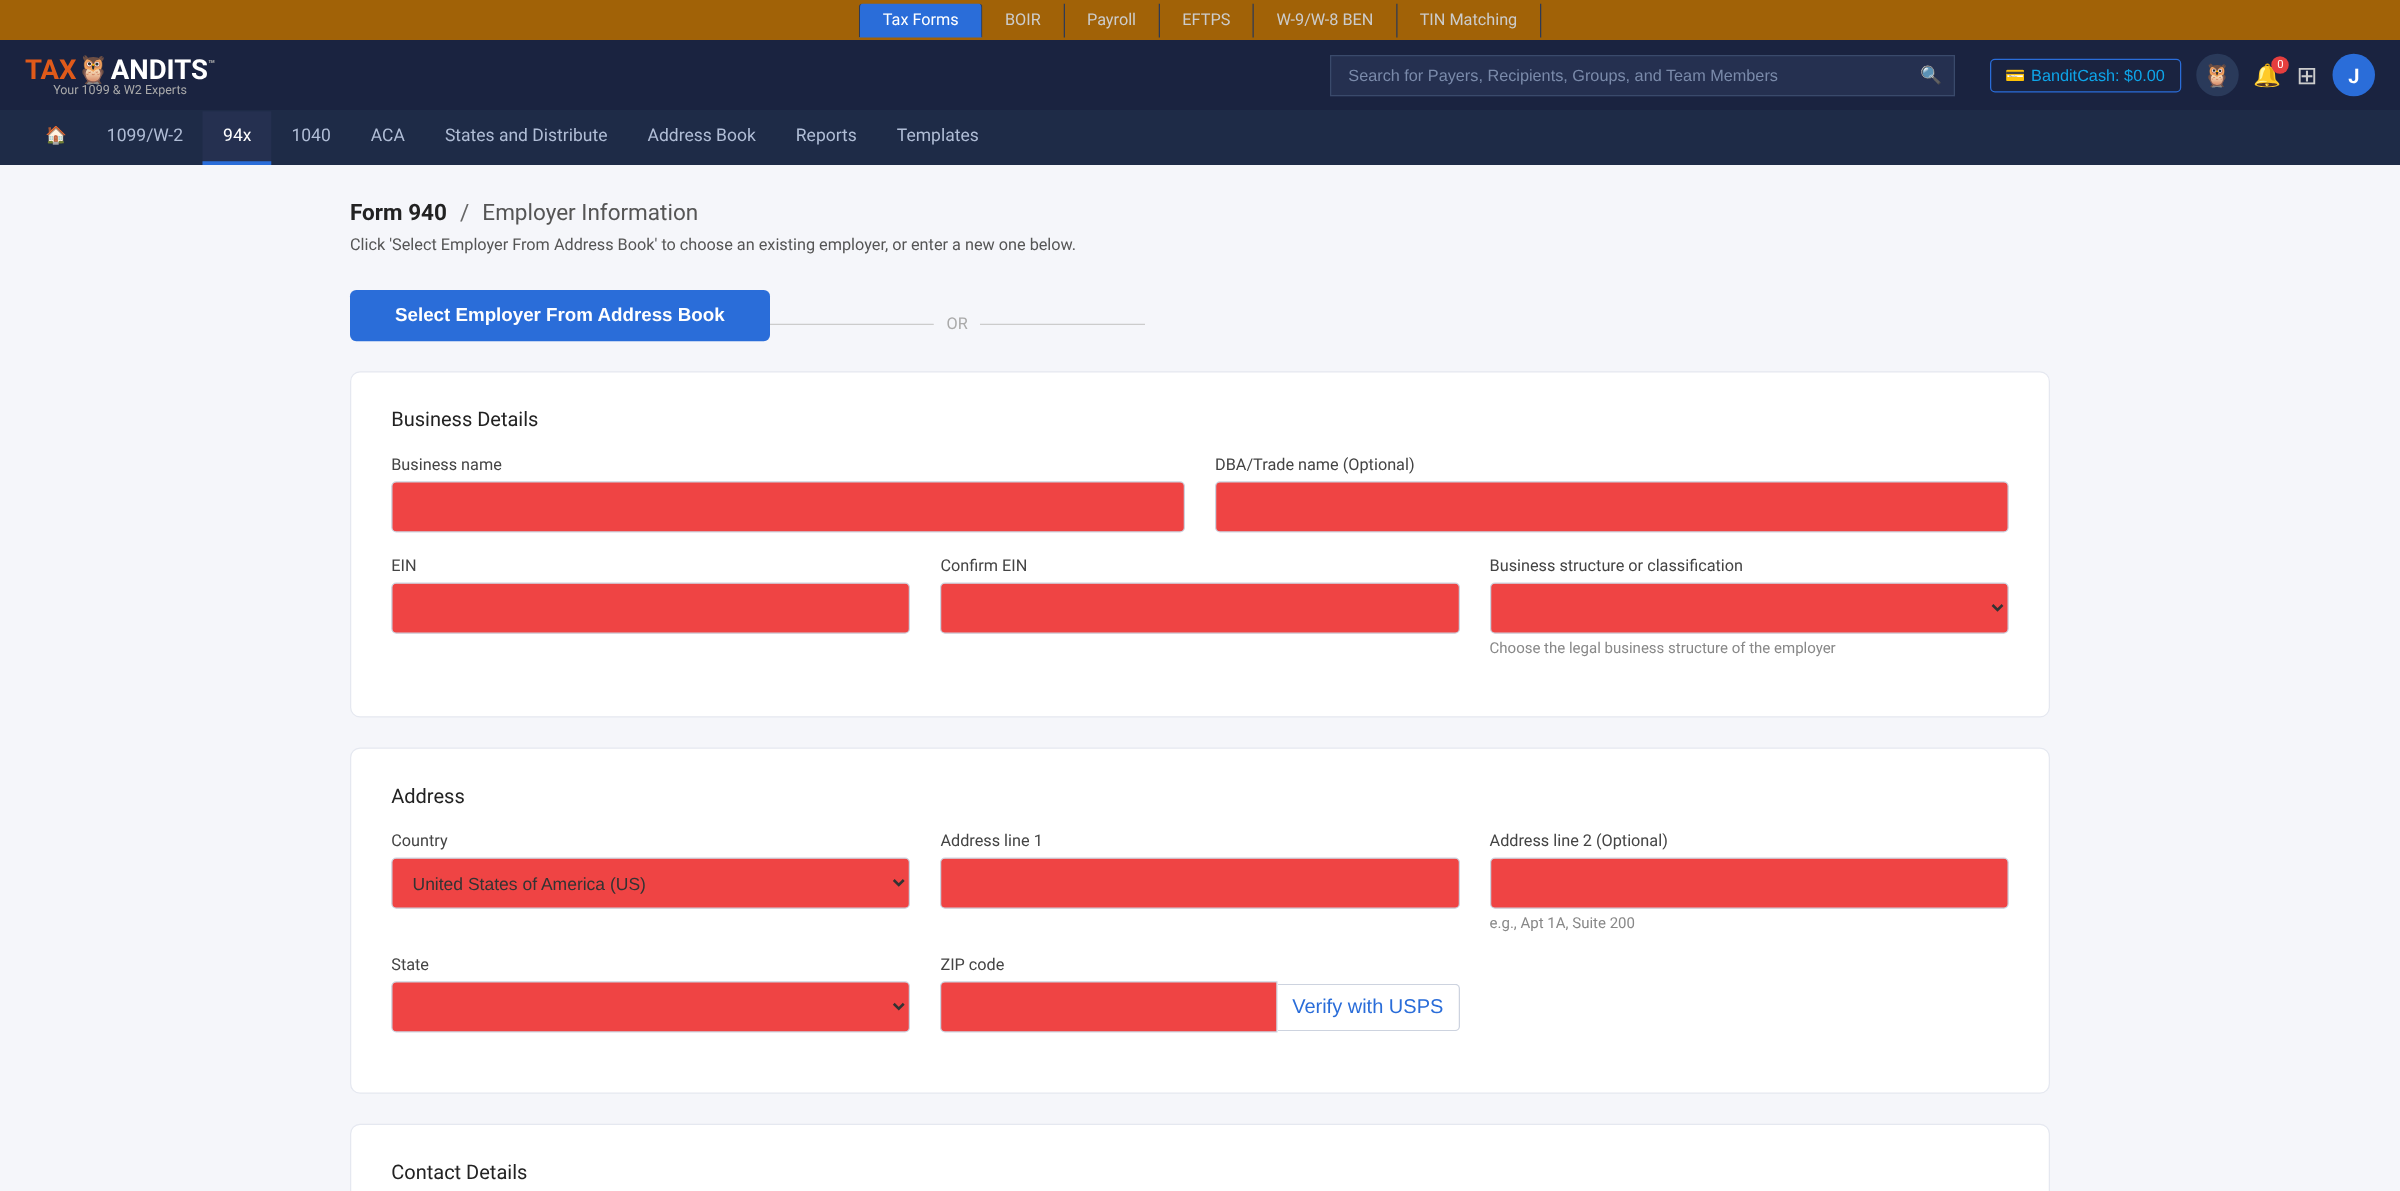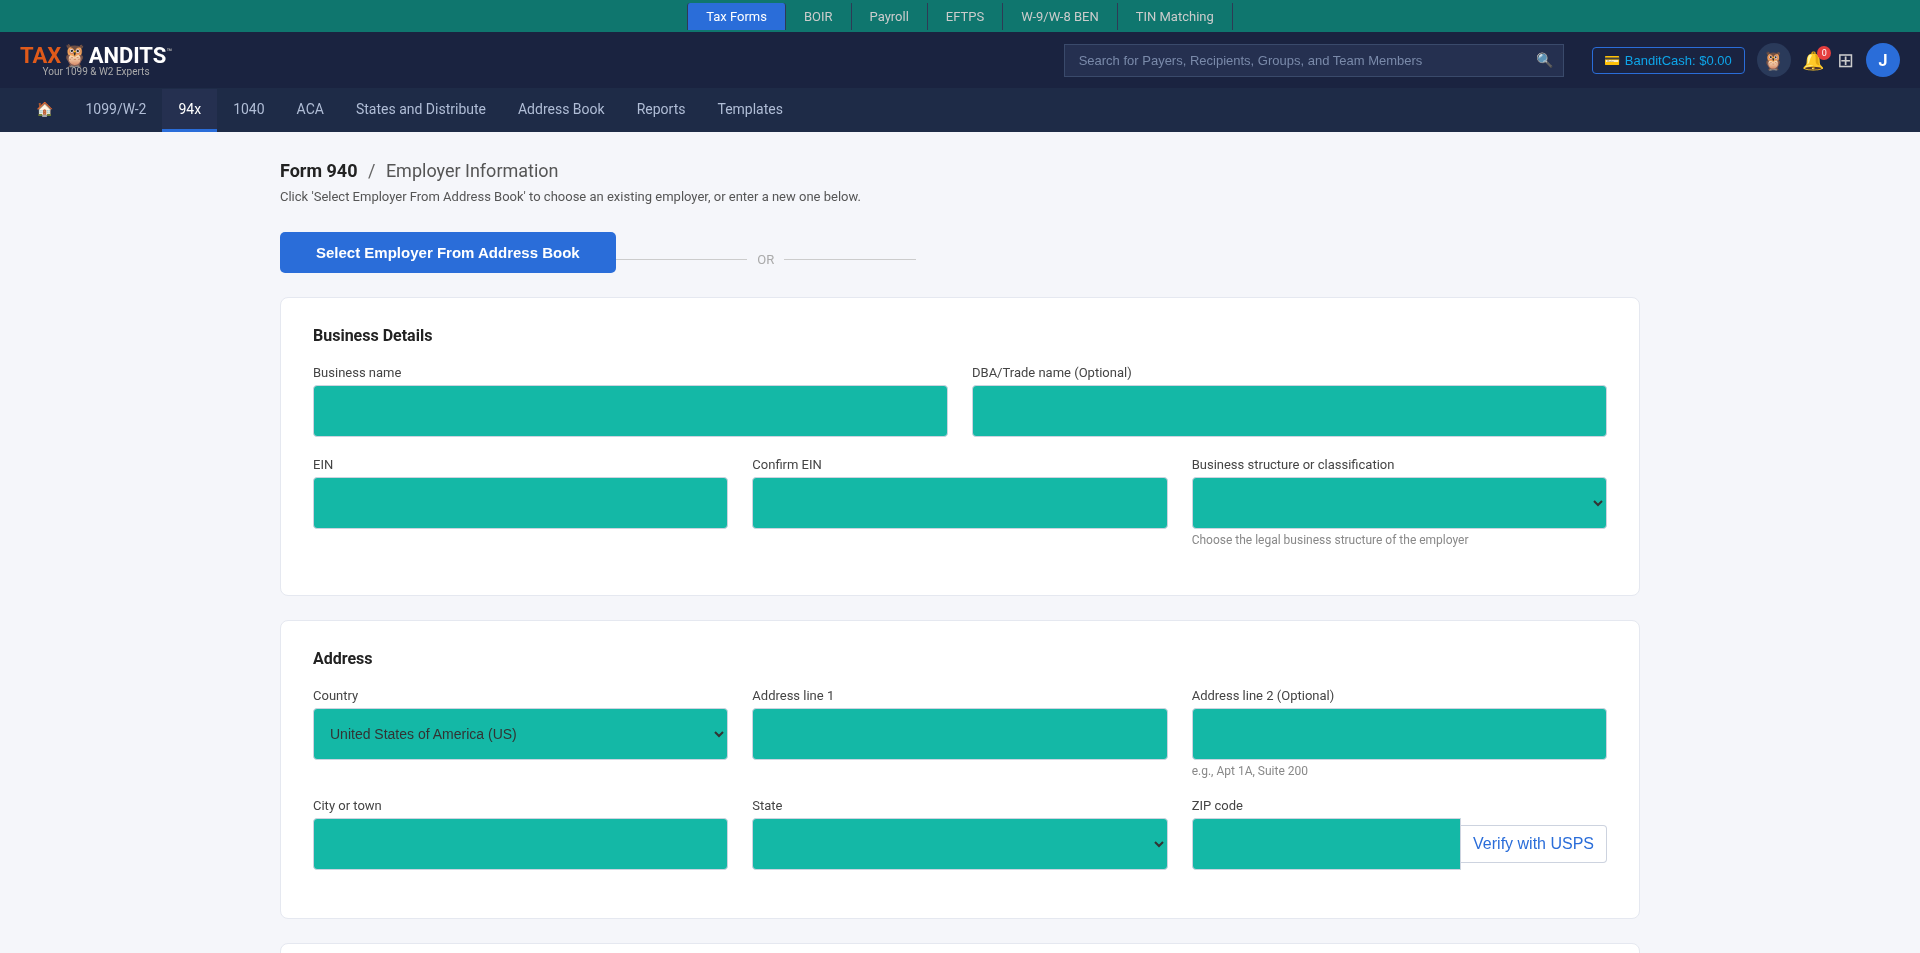--- a/index.html
+++ b/index.html
@@ -1,20 +1,20 @@
 <!DOCTYPE html>
 <html><head>
   <meta charset="utf-8">
   <style>
     * { box-sizing: border-box; margin: 0; padding: 0; }
     body { font-family: -apple-system, BlinkMacSystemFont, 'Segoe UI', Roboto, sans-serif; background: #f5f6fa; color: #333; font-size: 14px; }
 
     
     .top-bar {
-      background: #0f766e;
+      background: #a16207;
       display: flex;
       align-items: center;
       justify-content: center;
       height: 32px;
       gap: 0;
     }
     .top-bar-item {
       color: #ccc;
       font-size: 13px;
       padding: 6px 18px;
@@ -205,21 +205,21 @@
     
     .form-card {
       background: #fff;
       border-radius: 8px;
       padding: 28px 32px;
       margin-bottom: 24px;
       border: 1px solid #e5e8f0;
     }
     .section-title {
       font-size: 16px;
-      font-weight: 700;
+      font-weight: 400;
       color: #222;
       margin-bottom: 20px;
     }
     .form-group {
       display: flex;
       flex-direction: column;
       flex: 1;
       min-width: 200px;
     }
     .form-group label {
@@ -227,22 +227,22 @@
       color: #444;
       margin-bottom: 5px;
     }
     .form-group input, .form-group select {
       border: 1px solid #cdd3df;
       border-radius: 4px;
       padding: 9px 12px;
       font-size: 14px;
       color: #333;
       outline: none;
-      background: #14b8a6;
-      height: 52px;
+      background: #ef4444;
+      height: 41px;
     }
     .form-group select { cursor: pointer; }
     .helper-text {
       font-size: 12px;
       color: #888;
       margin-top: 4px;
     }
     .zip-row {
       display: flex;
       gap: 0;
@@ -421,24 +421,20 @@
       </div>
       <div class="form-group">
         <label>Address line 2 (Optional)</label>
         <input type="text" style="">
         <div class="helper-text">e.g., Apt 1A, Suite 200</div>
       </div>
     </div>
 
     <div class="form-row-3">
       <div class="form-group">
-        <label>City or town</label>
-        <input type="text" style="">
-      </div>
-      <div class="form-group">
         <label>State</label>
         <select>
           <option value=""></option>
           <option value="AL">Alabama</option>
           <option value="AK">Alaska</option>
           <option value="AZ">Arizona</option>
           <option value="AR">Arkansas</option>
           <option value="CA">California</option>
           <option value="CO">Colorado</option>
         </select>

